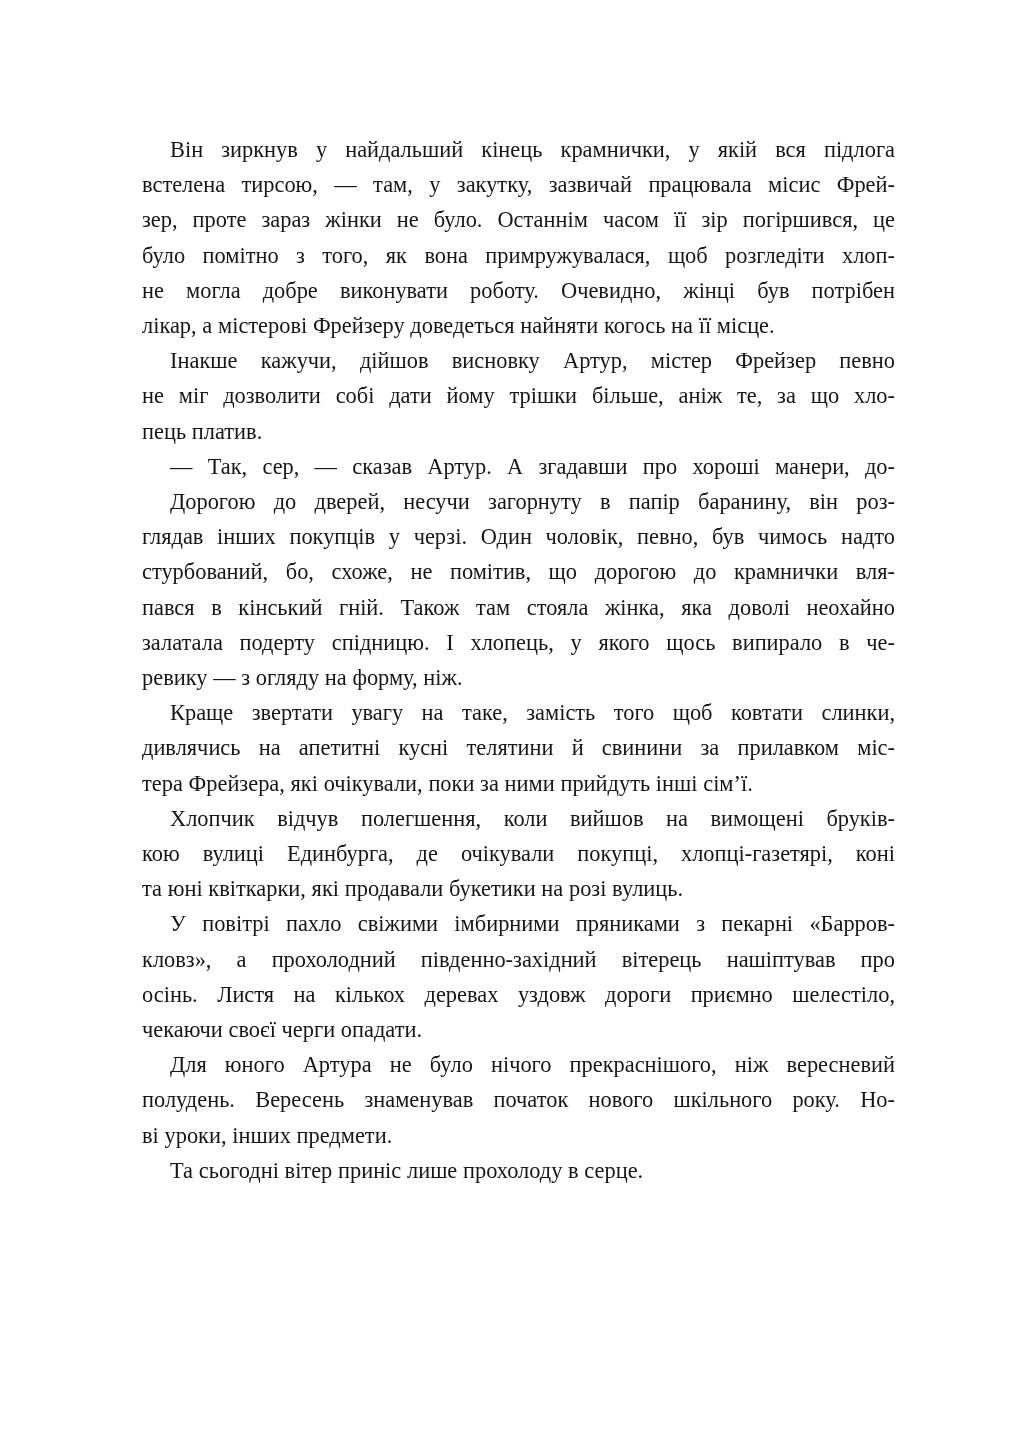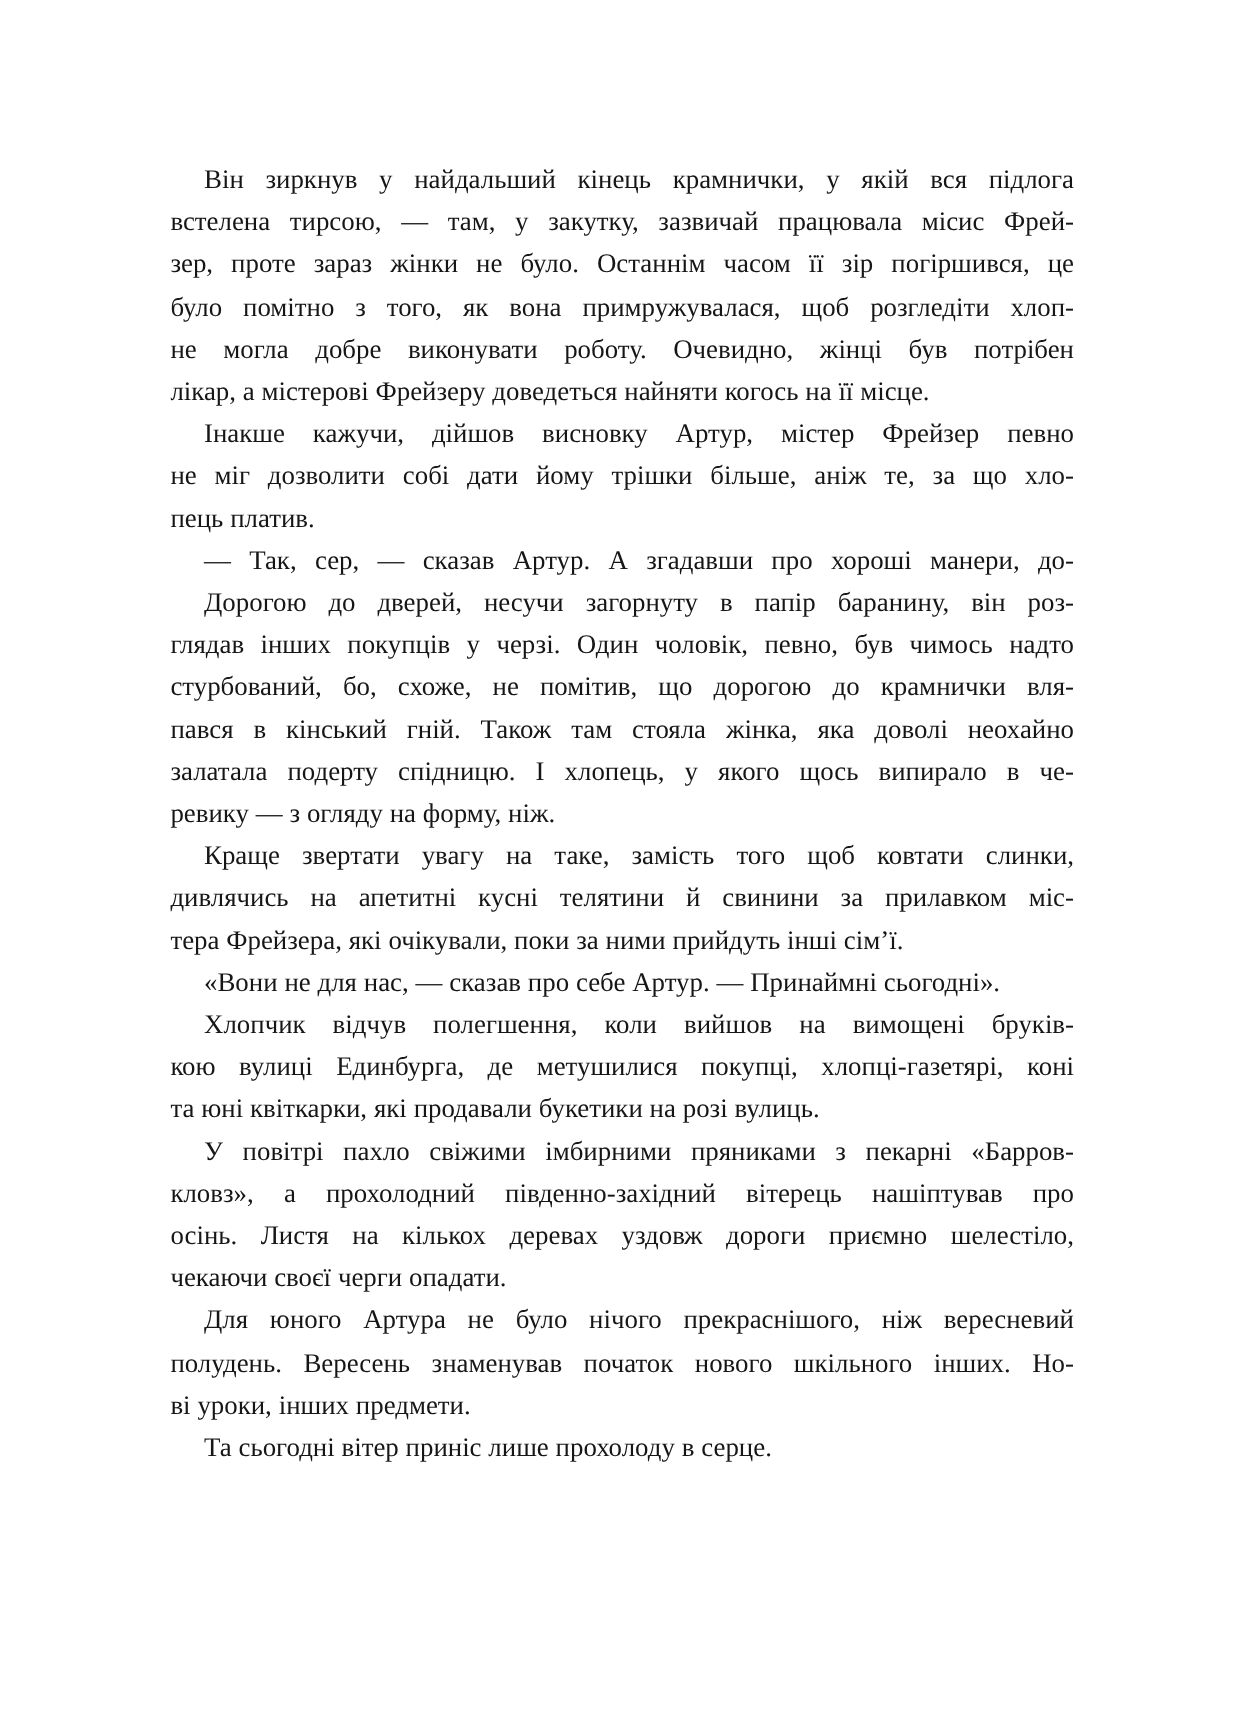--- a/index.html
+++ b/index.html
@@ -102,36 +102,33 @@
         <span class="line just">пався в кінський гній. Також там стояла жінка, яка доволі неохайно</span>
         <span class="line just">залатала подерту спідницю. І хлопець, у якого щось випирало в че-</span>
         <span class="line last">ревику — з огляду на форму, ніж.</span>
       </p>
       <p class="para">
         <span class="line just indent">Краще звертати увагу на таке, замість того щоб ковтати слинки,</span>
         <span class="line just">дивлячись на апетитні кусні телятини й свинини за прилавком міс-</span>
         <span class="line last">тера Фрейзера, які очікували, поки за ними прийдуть інші сім’ї.</span>
       </p>
       <p class="para">
-        <span class="line last indent">«Вони не для нас, — сказав про себе Артур. — Принаймні сьогодні».</span>
-      </p>
-      <p class="para">
         <span class="line just indent">Хлопчик відчув полегшення, коли вийшов на вимощені бруків-</span>
-        <span class="line just">кою вулиці Единбурга, де метушилися покупці, хлопці-газетярі, коні</span>
+        <span class="line just">кою вулиці Единбурга, де очікували покупці, хлопці-газетярі, коні</span>
         <span class="line last">та юні квіткарки, які продавали букетики на розі вулиць.</span>
       </p>
       <p class="para">
         <span class="line just indent">У повітрі пахло свіжими імбирними пряниками з пекарні «Барров-</span>
         <span class="line just">кловз», а прохолодний південно-західний вітерець нашіптував про</span>
         <span class="line just">осінь. Листя на кількох деревах уздовж дороги приємно шелестіло,</span>
         <span class="line last">чекаючи своєї черги опадати.</span>
       </p>
       <p class="para">
         <span class="line just indent">Для юного Артура не було нічого прекраснішого, ніж вересневий</span>
-        <span class="line just">полудень. Вересень знаменував початок нового шкільного інших. Но-</span>
+        <span class="line just">полудень. Вересень знаменував початок нового шкільного року. Но-</span>
         <span class="line last">ві уроки, інших предмети.</span>
       </p>
       <p class="para">
         <span class="line last indent">Та сьогодні вітер приніс лише прохолоду в серце.</span>
       </p>
     </div>
 
   <div class="footer">
     
 

